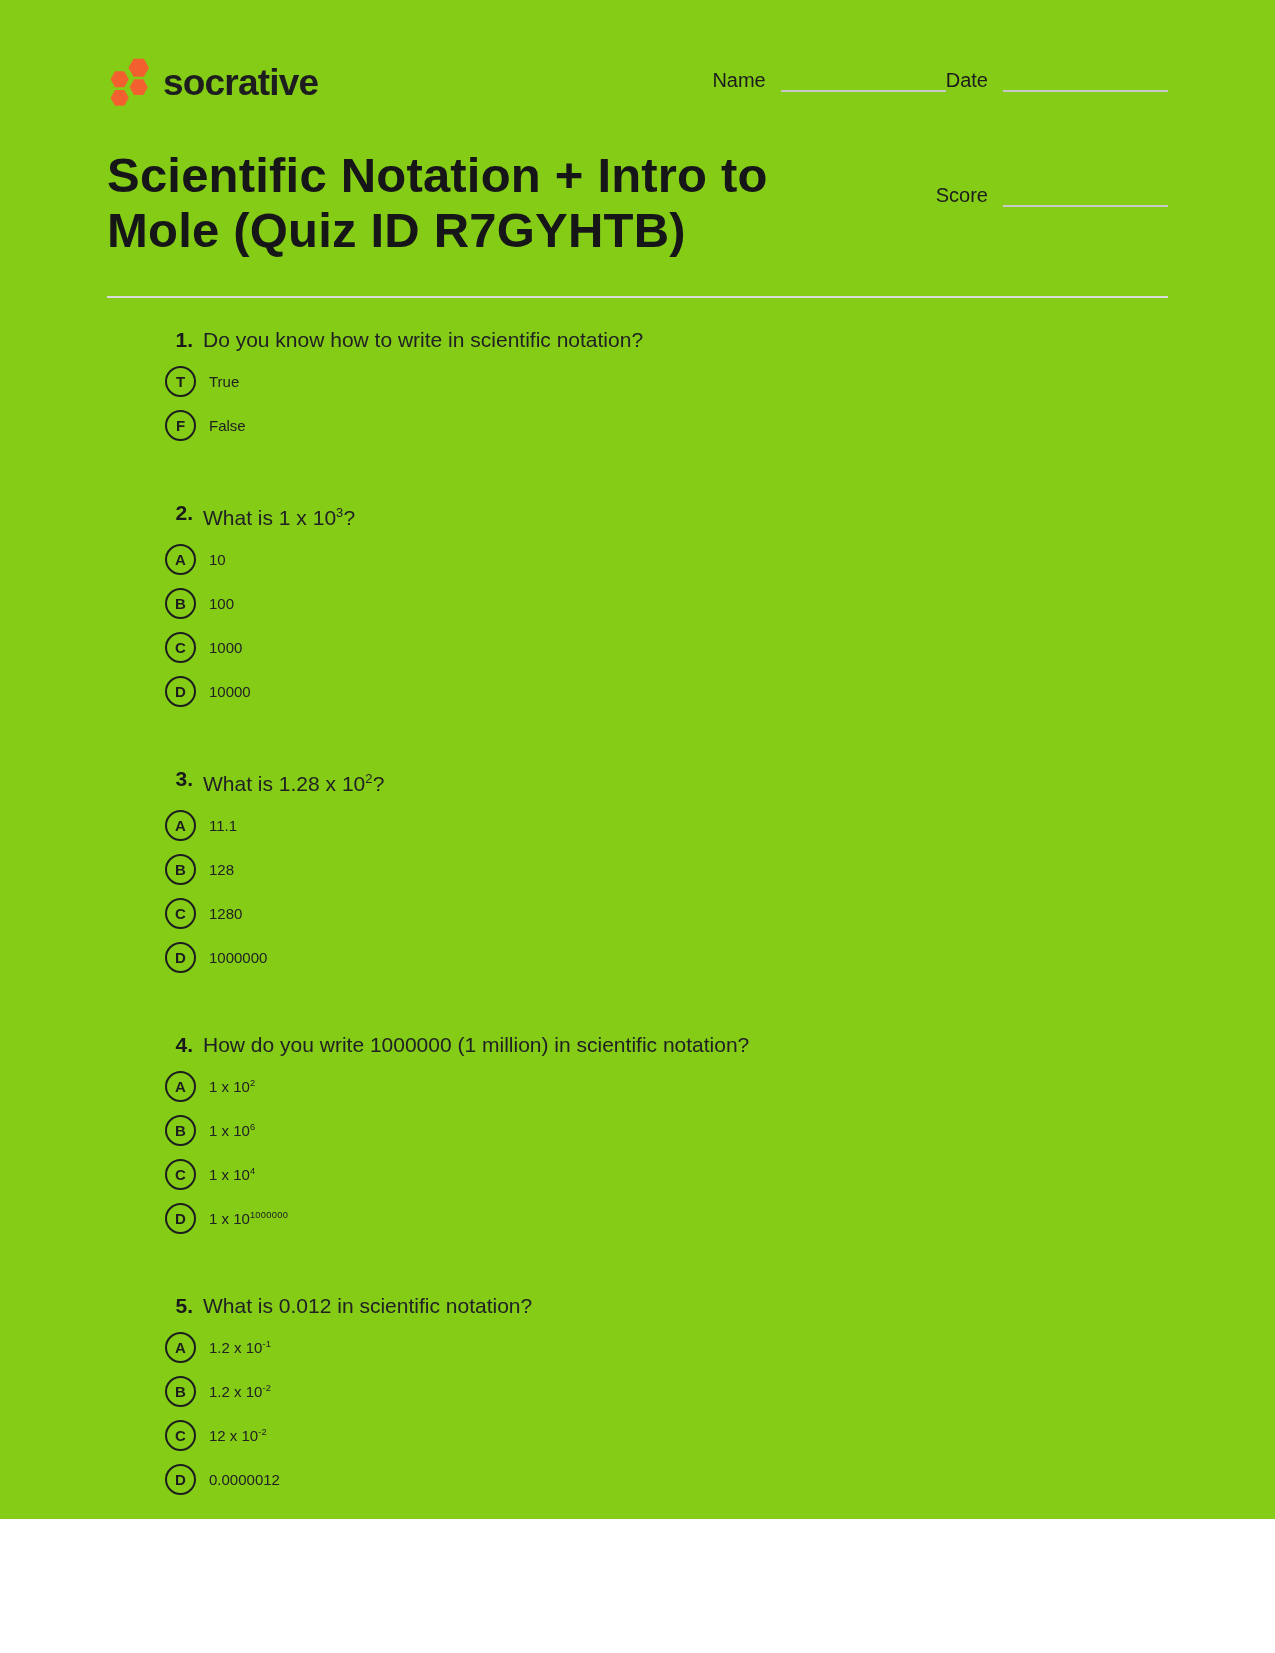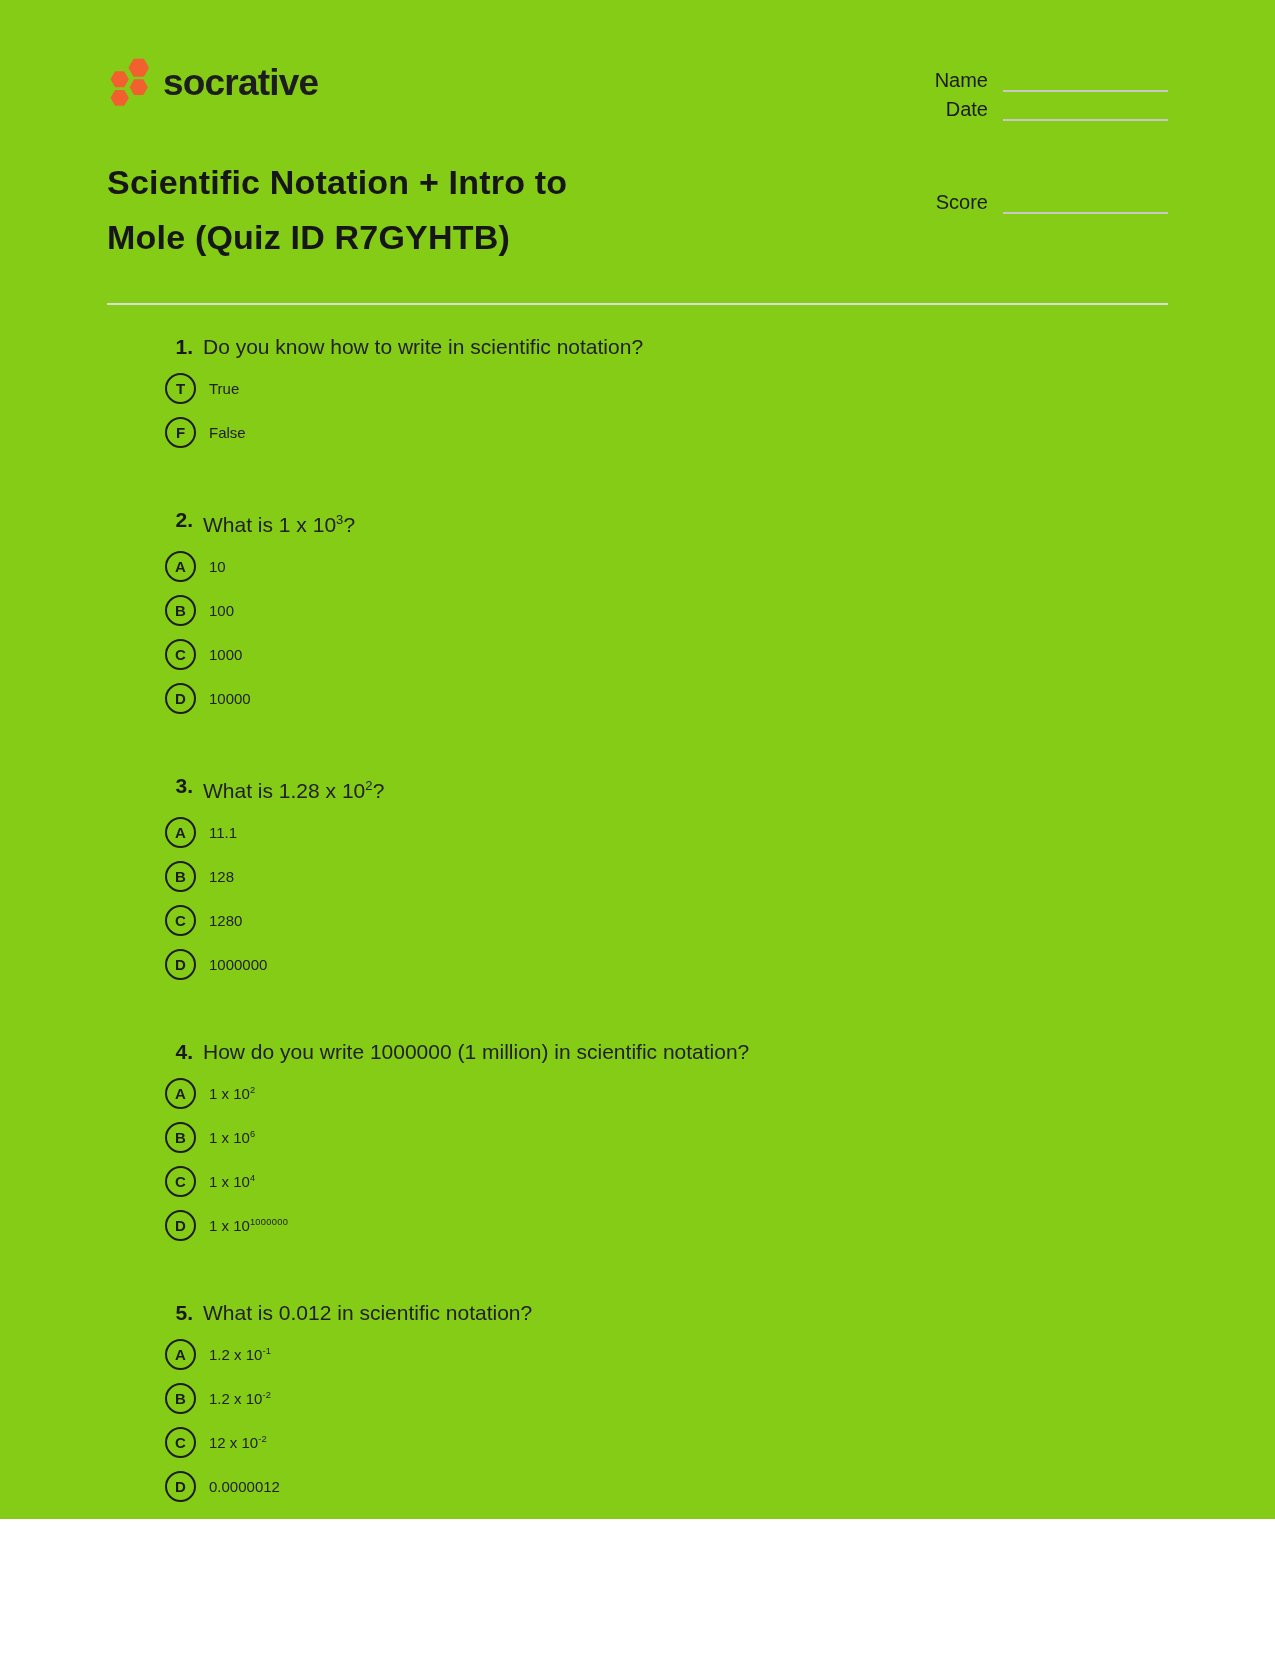--- a/index.html
+++ b/index.html
@@ -20,35 +20,35 @@
   .logo { display: flex; align-items: center; }
   .logo svg { display: block; }
   .wordmark {
     font-size: 37px;
     font-weight: 700;
     letter-spacing: -0.8px;
     color: #1d1d1f;
     margin-left: 10px;
     margin-top: 2px;
   }
-  .fields { display: flex; flex-direction: column; margin-top: 13px; }
+  .fields { display: flex; margin-top: 13px; }
   .field-row { display: flex; align-items: flex-end; justify-content: flex-end; height: 29px; }
   .field-label { font-size: 20px; color: #1c1c1e; line-height: 24px; }
   .blank-line {
     width: 165px;
     height: 20px;
     margin-left: 15px;
     border-bottom: 2px solid #c8c8c8;
   }
 
   
   .title-row { display: flex; justify-content: space-between; align-items: flex-start; margin-top: 34px; }
   h1.quiz-title {
     margin: 0;
-    font-size: 34px;
+    font-size: 49px;
     line-height: 55px;
     font-weight: 700;
     letter-spacing: 0.2px;
     color: #161618;
   }
   .score-row { margin-top: 30px; }
 
   .divider {
     border: none;
     border-top: 2px solid #dbdbdb;

